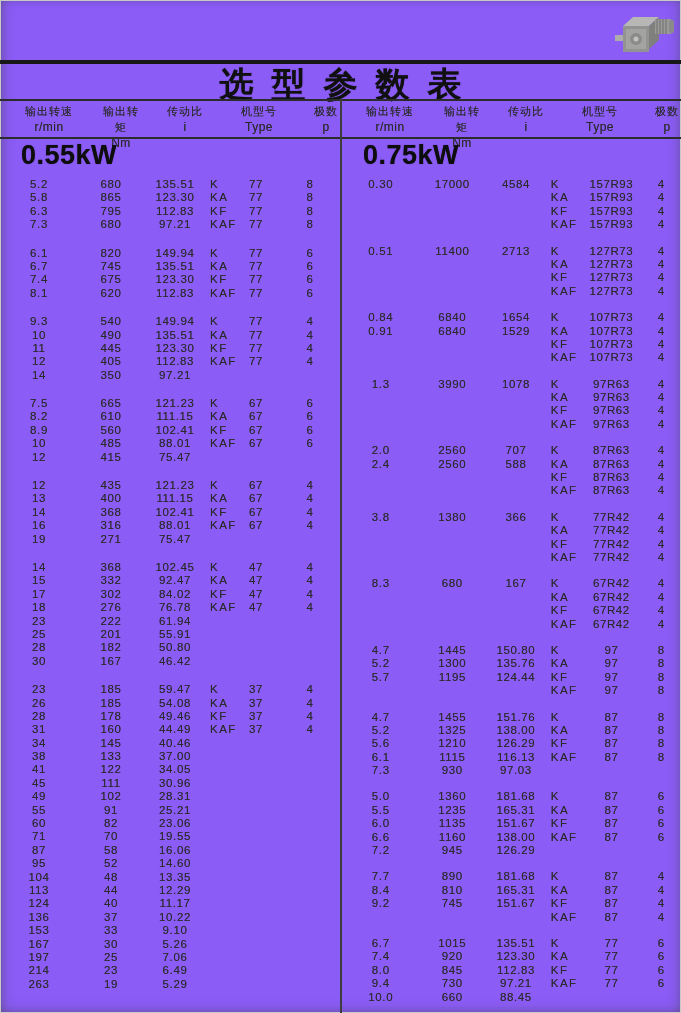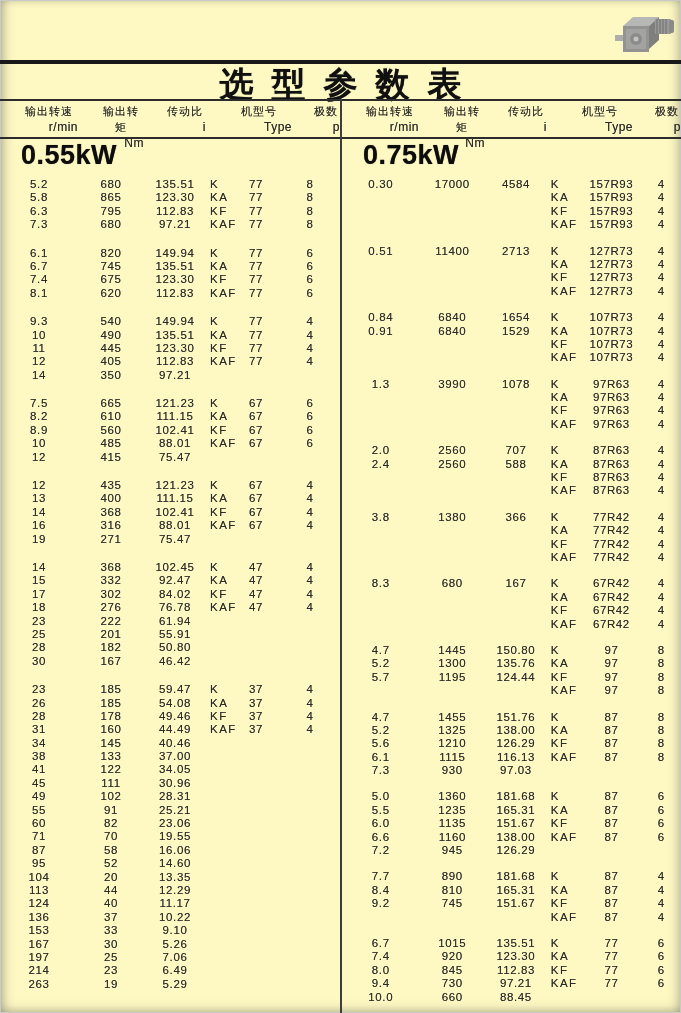--- a/index.html
+++ b/index.html
@@ -1,20 +1,20 @@
 <!DOCTYPE html>
 <html><head>
 <meta charset="utf-8">
 <style>
   * { margin:0; padding:0; box-sizing:border-box; }
   html,body { width:681px; height:1013px; }
   body { background:#d8d8d6; font-family:"Liberation Sans", sans-serif; }
   .page {
     position:relative; width:681px; height:1013px; overflow:hidden;
-    background:#fef9c3;
+    background:#8b5cf6;
     box-shadow:
       inset 0 0 0 1px #c9c9c7,
       inset 9px 0 12px -7px rgba(70,70,70,.5),
       inset -9px 0 12px -7px rgba(70,70,70,.4),
       inset 0 -9px 12px -7px rgba(70,70,70,.35),
       inset 0 7px 10px -7px rgba(70,70,70,.22);
   }
   .txt { color:#2b2b2b; text-shadow:0 0 .6px rgba(45,45,45,.65); }
 
   .logo { position:absolute; top:6px; right:4px; width:66px; height:56px; }
@@ -27,21 +27,21 @@
   }
   .rule-thin-top { position:absolute; top:99px; left:0; width:681px; height:2px; background:#2c2c2c; }
   .rule-thin-bottom { position:absolute; top:137px; left:0; width:681px; height:2px; background:#2c2c2c; }
   .divider { position:absolute; top:99px; left:340px; width:2px; height:914px; background:#3d3d3d; }
 
   .thead { position:absolute; top:101px; left:0; width:681px; height:36px; display:flex; }
   .thead-half { display:flex; width:340px; }
   .thead-half.right { margin-left:1px; }
   .th-cell { text-align:center; padding-top:2px; font-size:11px; line-height:16px;padding-left:20px; }
   .th-zh { letter-spacing:1px; display:block; }
-  .th-en { font-size:12px; letter-spacing:.5px; display:block;text-align:right; }
+  .th-en { font-size:12px; letter-spacing:.5px; display:block; }
   .th-c0 { width:78px; } .th-c1 { width:66px; } .th-c2 { width:62px; }
   .th-c3 { width:86px; } .th-c4 { width:48px; }
 
   .half { position:absolute; top:140px; width:340px; }
   .half-left { left:0; }
   .half-right { left:342px; }
   .section-power {
     height:38px; padding-left:21px; font-size:27px; font-weight:bold;
     letter-spacing:.5px; color:#0d0d0d; text-shadow:0 0 .8px rgba(15,15,15,.7);
   }
@@ -508,21 +508,21 @@
           <div class="row">
             <span class="cell c0">95</span>
             <span class="cell c1">52</span>
             <span class="cell c2">14.60</span>
             <span class="cell c3"></span>
             <span class="cell c4"></span>
             <span class="cell c5"></span>
           </div>
           <div class="row">
             <span class="cell c0">104</span>
-            <span class="cell c1">20</span>
+            <span class="cell c1">48</span>
             <span class="cell c2">13.35</span>
             <span class="cell c3"></span>
             <span class="cell c4"></span>
             <span class="cell c5"></span>
           </div>
           <div class="row">
             <span class="cell c0">113</span>
             <span class="cell c1">44</span>
             <span class="cell c2">12.29</span>
             <span class="cell c3"></span>

